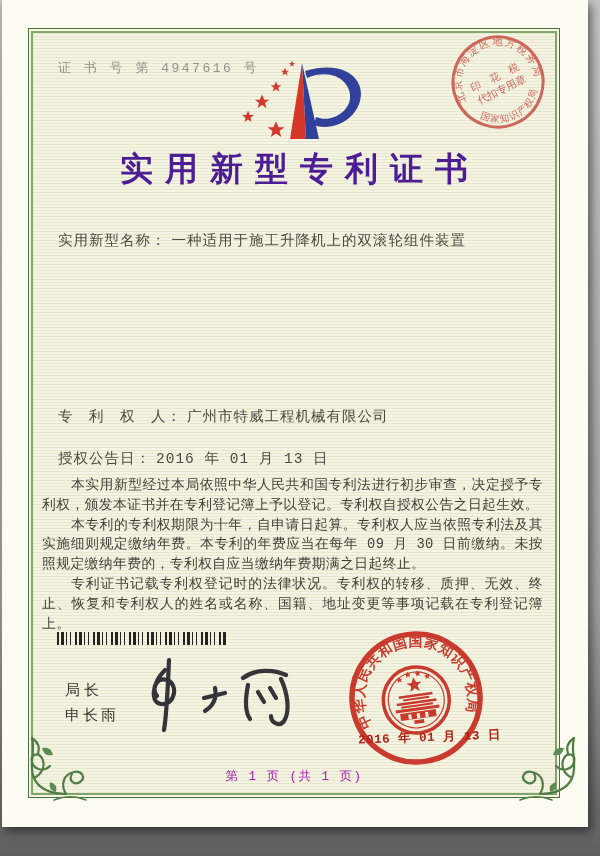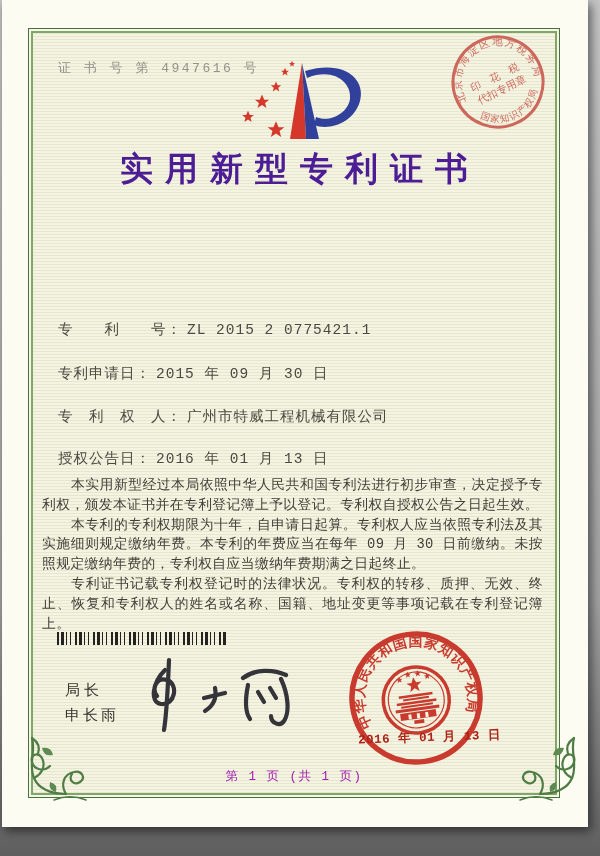--- a/index.html
+++ b/index.html
@@ -107,25 +107,22 @@
           <text font-size="9.5" letter-spacing="1">
             <textPath href="#tB" startOffset="4">国家知识产权局</textPath>
           </text>
           <text x="0" y="-2" text-anchor="middle" font-size="10.5" letter-spacing="2">印 花 税</text>
           <text x="0" y="12" text-anchor="middle" font-size="10.5">代扣专用章</text>
         </g>
       </svg>
 
       <h1 class="title">实用新型专利证书</h1>
 
-      <div class="row r3">
-        <span class="lbl">专　　利　　号：</span><span class="val">ZL 2015 2 0775421.1</span>
-      </div>
-      <div class="row r4">
-        <span class="lbl">专利申请日：</span><span class="val">2015 年 09 月 30 日</span>
+      <div class="row r1">
+        <span class="lbl">实用新型名称：</span><span class="val">一种适用于施工升降机上的双滚轮组件装置</span>
       </div>
       <div class="row r5">
         <span class="lbl">专　利　权　人：</span><span class="val">广州市特威工程机械有限公司</span>
       </div>
       <div class="row r6">
         <span class="lbl">授权公告日：</span><span class="val">2016 年 01 月 13 日</span>
       </div>
 
       <div class="paras">
         <p>本实用新型经过本局依照中华人民共和国专利法进行初步审查，决定授予专利权，颁发本证书并在专利登记簿上予以登记。专利权自授权公告之日起生效。</p>

